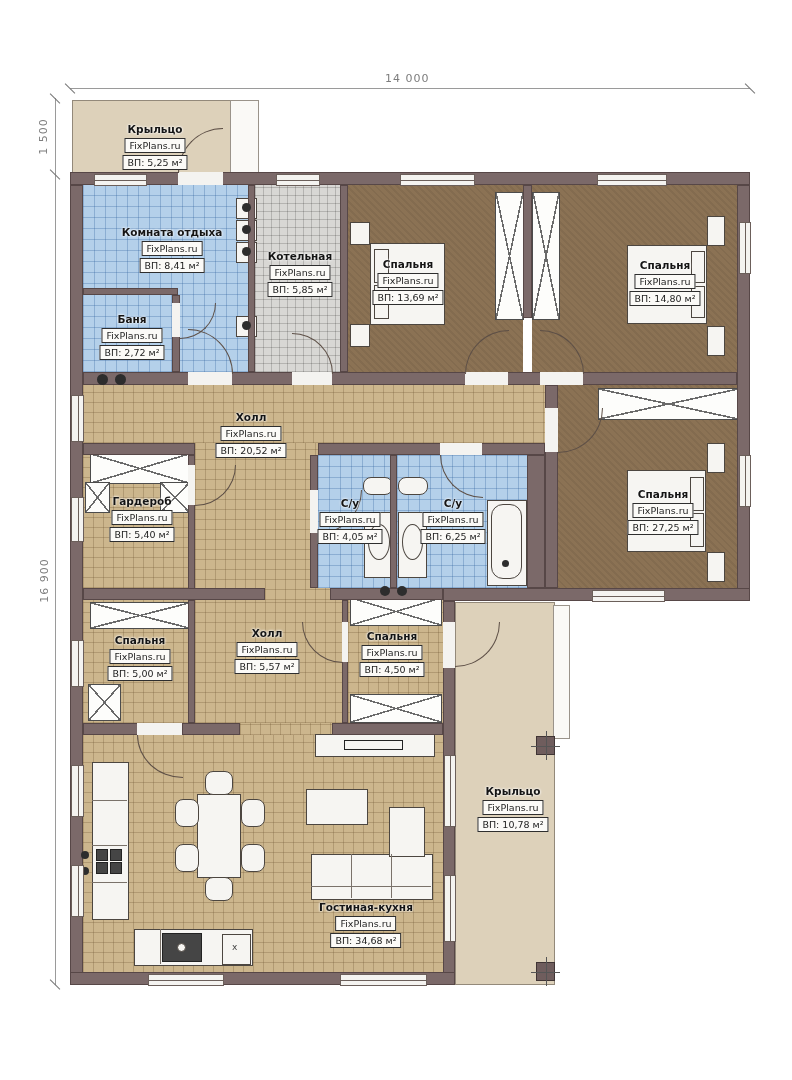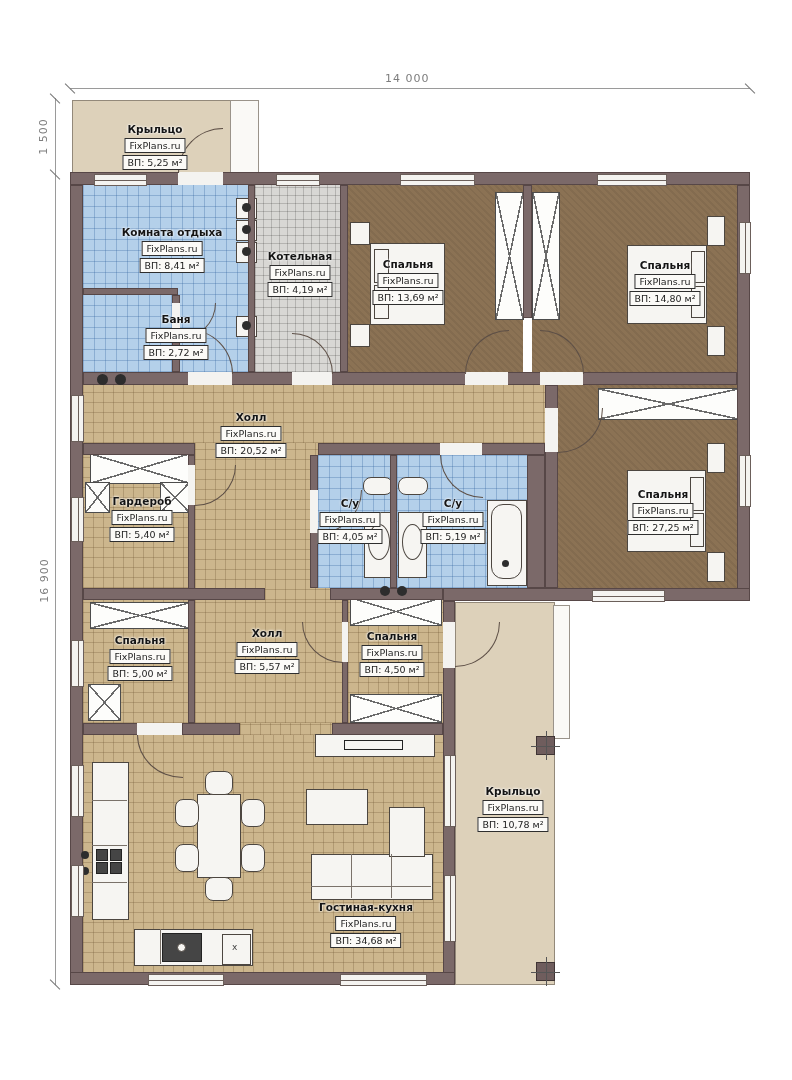--- a/index.html
+++ b/index.html
@@ -292,33 +292,33 @@
     <div class="label-box">ВП: 5,25 м²</div>
   </div>
   <div class="room-label" style="left:172px;top:226px;">
     <div class="room-name">Комната отдыха</div>
     <div class="label-box">FixPlans.ru</div>
     <div class="label-box">ВП: 8,41 м²</div>
   </div>
   <div class="room-label" style="left:300px;top:250px;">
     <div class="room-name">Котельная</div>
     <div class="label-box">FixPlans.ru</div>
-    <div class="label-box">ВП: 4,19 м²</div>
+    <div class="label-box">ВП: 5,85 м²</div>
   </div>
   <div class="room-label" style="left:408px;top:258px;">
     <div class="room-name">Спальня</div>
     <div class="label-box">FixPlans.ru</div>
     <div class="label-box">ВП: 13,69 м²</div>
   </div>
   <div class="room-label" style="left:665px;top:259px;">
     <div class="room-name">Спальня</div>
     <div class="label-box">FixPlans.ru</div>
     <div class="label-box">ВП: 14,80 м²</div>
   </div>
-  <div class="room-label" style="left:132px;top:313px;margin-left:44px;">
+  <div class="room-label" style="left:132px;top:313px;">
     <div class="room-name">Баня</div>
     <div class="label-box">FixPlans.ru</div>
     <div class="label-box">ВП: 2,72 м²</div>
   </div>
   <div class="room-label" style="left:251px;top:411px;">
     <div class="room-name">Холл</div>
     <div class="label-box">FixPlans.ru</div>
     <div class="label-box">ВП: 20,52 м²</div>
   </div>
   <div class="room-label" style="left:142px;top:495px;">
@@ -327,21 +327,21 @@
     <div class="label-box">ВП: 5,40 м²</div>
   </div>
   <div class="room-label" style="left:350px;top:497px;">
     <div class="room-name">С/у</div>
     <div class="label-box">FixPlans.ru</div>
     <div class="label-box">ВП: 4,05 м²</div>
   </div>
   <div class="room-label" style="left:453px;top:497px;">
     <div class="room-name">С/у</div>
     <div class="label-box">FixPlans.ru</div>
-    <div class="label-box">ВП: 5,19 м²</div>
+    <div class="label-box">ВП: 6,25 м²</div>
   </div>
   <div class="room-label" style="left:663px;top:488px;">
     <div class="room-name">Спальня</div>
     <div class="label-box">FixPlans.ru</div>
     <div class="label-box">ВП: 27,25 м²</div>
   </div>
   <div class="room-label" style="left:140px;top:634px;">
     <div class="room-name">Спальня</div>
     <div class="label-box">FixPlans.ru</div>
     <div class="label-box">ВП: 5,00 м²</div>

